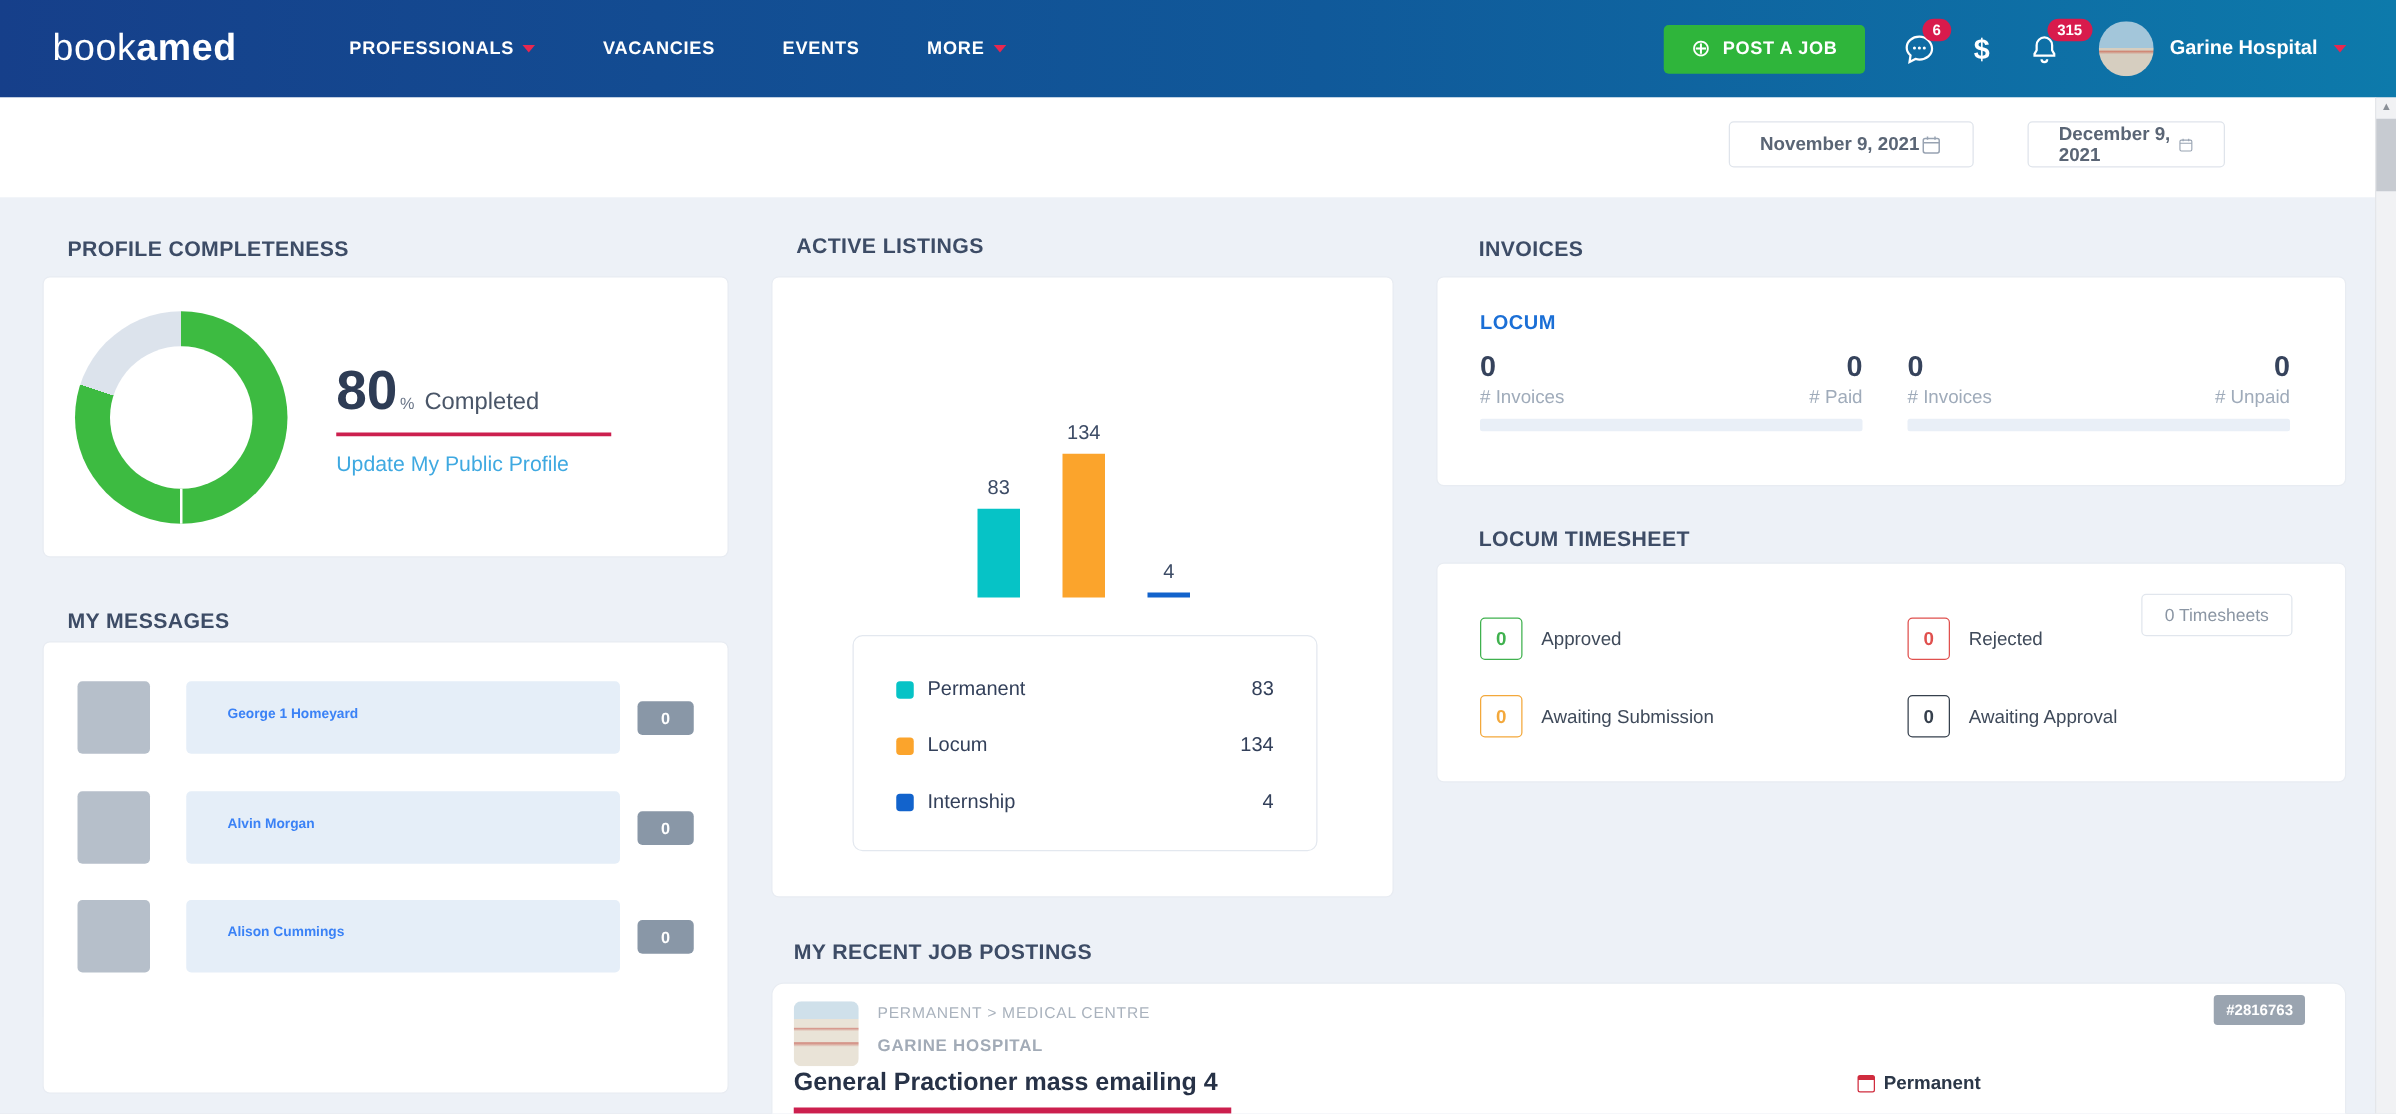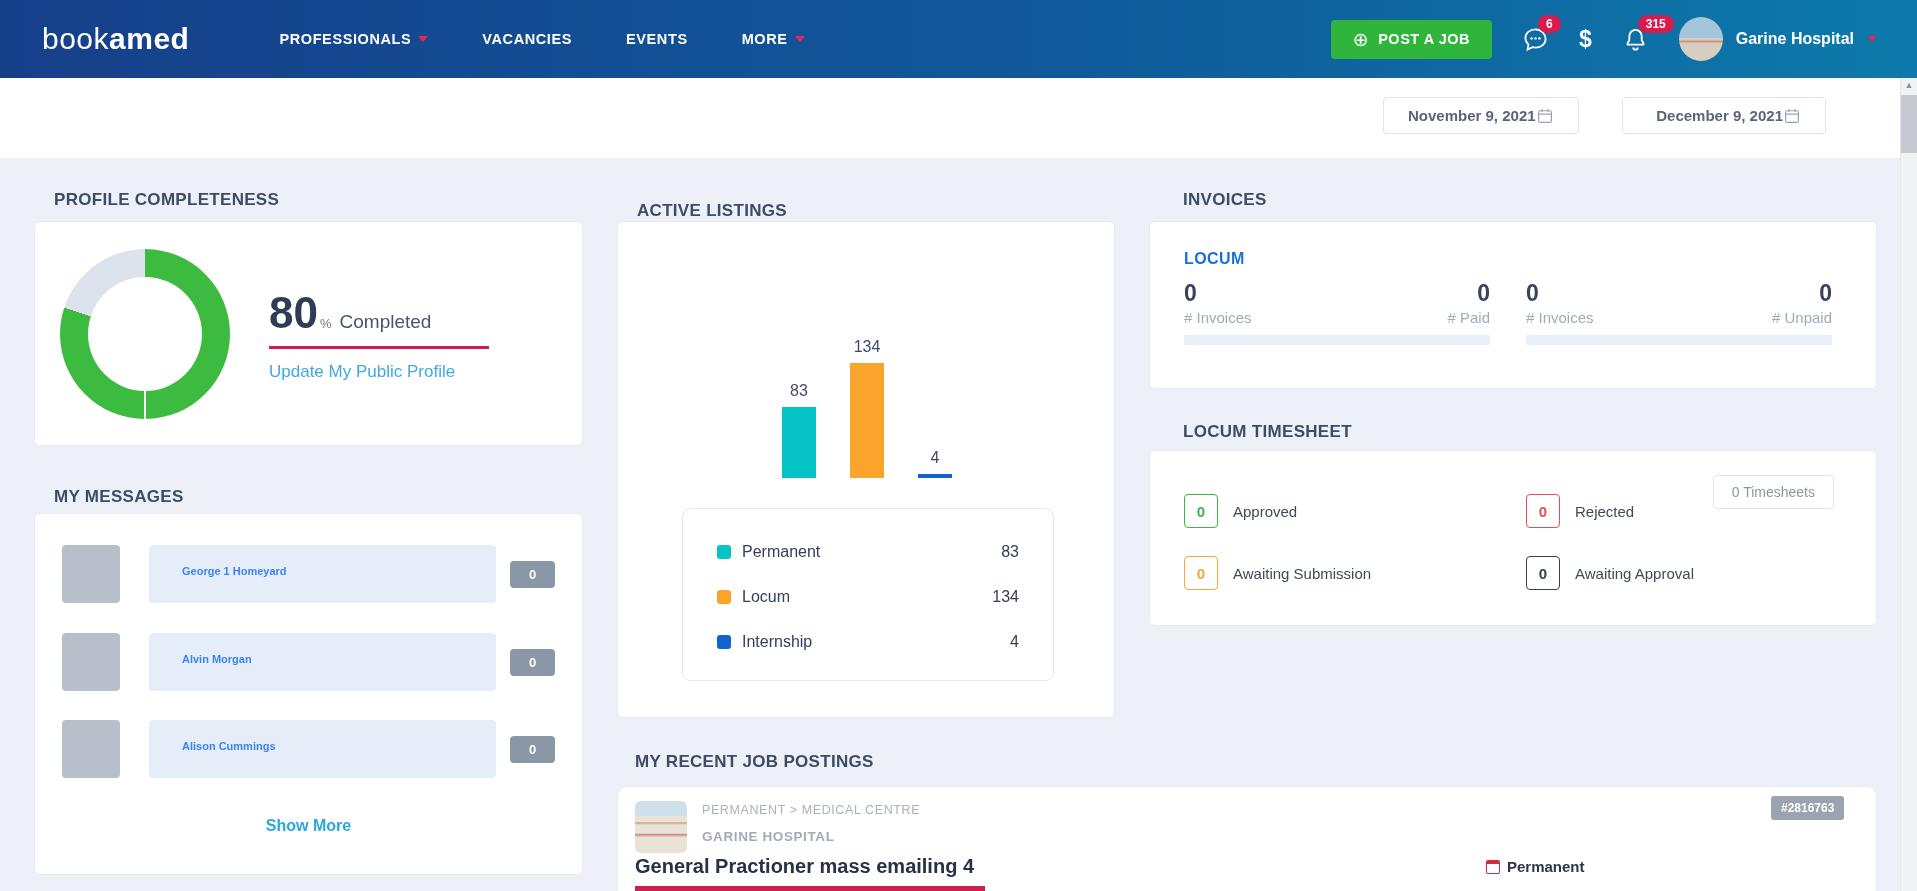--- a/index.html
+++ b/index.html
@@ -29,21 +29,21 @@
     background:linear-gradient(180deg, rgba(0,0,0,0) 52%, rgba(205,90,70,.6) 55%, rgba(0,0,0,0) 60%),
                linear-gradient(180deg,#a3c6da 0 48%,#d6cec0 48% 100%); }
   .user-name { color:#fff; font-size:16px; font-weight:700; }
 
   
   .welcome-bar { position:absolute; left:0; top:78px; width:1900px; height:80px; background:#fff; }
   .welcome-title { position:absolute; left:72px; top:24px; font-size:27px; font-weight:600; color:#2e3d55; }
   .date-field { position:absolute; top:97px; height:37px; background:#fff; border:1px solid #dfe4eb; border-radius:4px;
     display:flex; align-items:center; justify-content:space-between; padding:0 24px; cursor:pointer; }
   .date-field.d1 { left:1383px; width:196px; }
-  .date-field.d2 { left:1622px; width:204px;justify-content:flex-end; }
+  .date-field.d2 { left:1622px; width:158px;justify-content:flex-end; }
   .date-value { font-size:15px; font-weight:700; color:#5a6575; }
 
   
   .content-bg { position:absolute; left:0; top:158px; width:1900px; height:733px; background:#edf1f7; }
   .section-title { position:absolute; font-size:17px; font-weight:700; color:#3d4c66; letter-spacing:.3px; }
   .card { position:absolute; background:#fff; border:1px solid #e8ecf2; border-radius:6px; }
 
   
   .donut { position:absolute; left:25px; top:27px; width:170px; height:170px; border-radius:50%; }
   .donut::after { content:""; position:absolute; left:28px; top:28px; width:114px; height:114px; border-radius:50%; background:#fff; }
@@ -192,21 +192,21 @@
         <rect x="3.5" y="5" width="17" height="15.5" rx="2" fill="none" stroke="currentColor" stroke-width="1.6"></rect>
         <line x1="3.5" y1="9.5" x2="20.5" y2="9.5" stroke="currentColor" stroke-width="1.6"></line>
         <line x1="8" y1="3" x2="8" y2="6.5" stroke="currentColor" stroke-width="1.6"></line>
         <line x1="16" y1="3" x2="16" y2="6.5" stroke="currentColor" stroke-width="1.6"></line>
       </svg>
   </div>
 
   <div class="content-bg"></div>
 
   <div class="section-title" style="left:54px; top:190px;">PROFILE COMPLETENESS</div>
-  <div class="section-title" style="left:637px; top:201px;">ACTIVE LISTINGS</div>
+  <div class="section-title" style="left:637px; top:187px;">ACTIVE LISTINGS</div>
   <div class="section-title" style="left:1183px; top:190px;">INVOICES</div>
   <div class="section-title" style="left:54px; top:487px;">MY MESSAGES</div>
   <div class="section-title" style="left:1183px; top:422px;">LOCUM TIMESHEET</div>
   <div class="section-title" style="left:635px; top:752px;">MY RECENT JOB POSTINGS</div>
 
   <div class="card" style="left:34px; top:221px; width:549px; height:225px;">
     <div class="donut" style="background: conic-gradient(rgb(61, 187, 65) 0deg, rgb(61, 187, 65) 288deg, rgb(220, 227, 236) 288deg, rgb(220, 227, 236) 360deg);">
         <span class="tick"></span>
       </div>
     <div class="pct-row">
@@ -230,21 +230,20 @@
       <div class="msg-bg"></div>
       <a class="msg-name">Alvin Morgan</a>
       <div class="msg-count">0</div>
     </div>
     <div class="msg-row" style="top:206px;">
       <div class="msg-avatar"></div>
       <div class="msg-bg"></div>
       <a class="msg-name">Alison Cummings</a>
       <div class="msg-count">0</div>
     </div>
-    <a class="show-more">Show More</a>
   </div>
 
   <div class="card" style="left:617px; top:221px; width:498px; height:497px;">
     <div class="chart">
       <div class="bar-col" style="left:164px;">
         <span class="bar-label">83</span>
         <div class="bar" style="height: 71px; background: rgb(6, 195, 198);"></div>
       </div>
       <div class="bar-col" style="left:232px;">
         <span class="bar-label">134</span>

